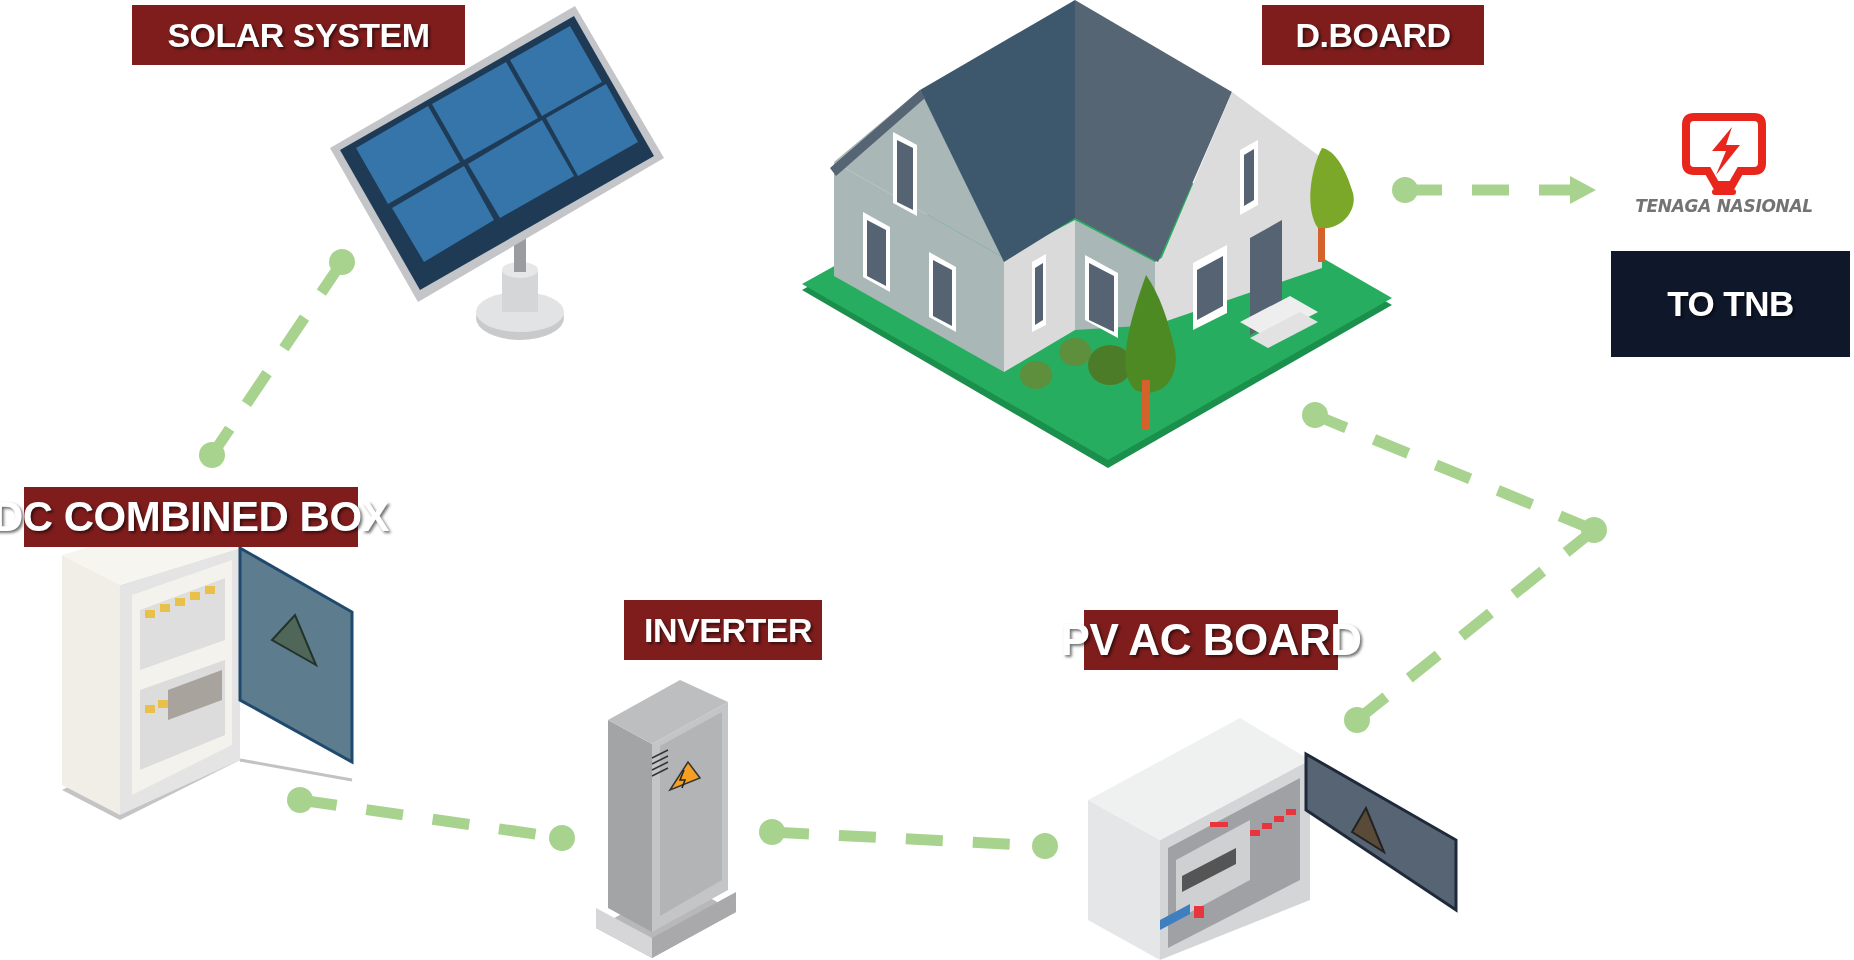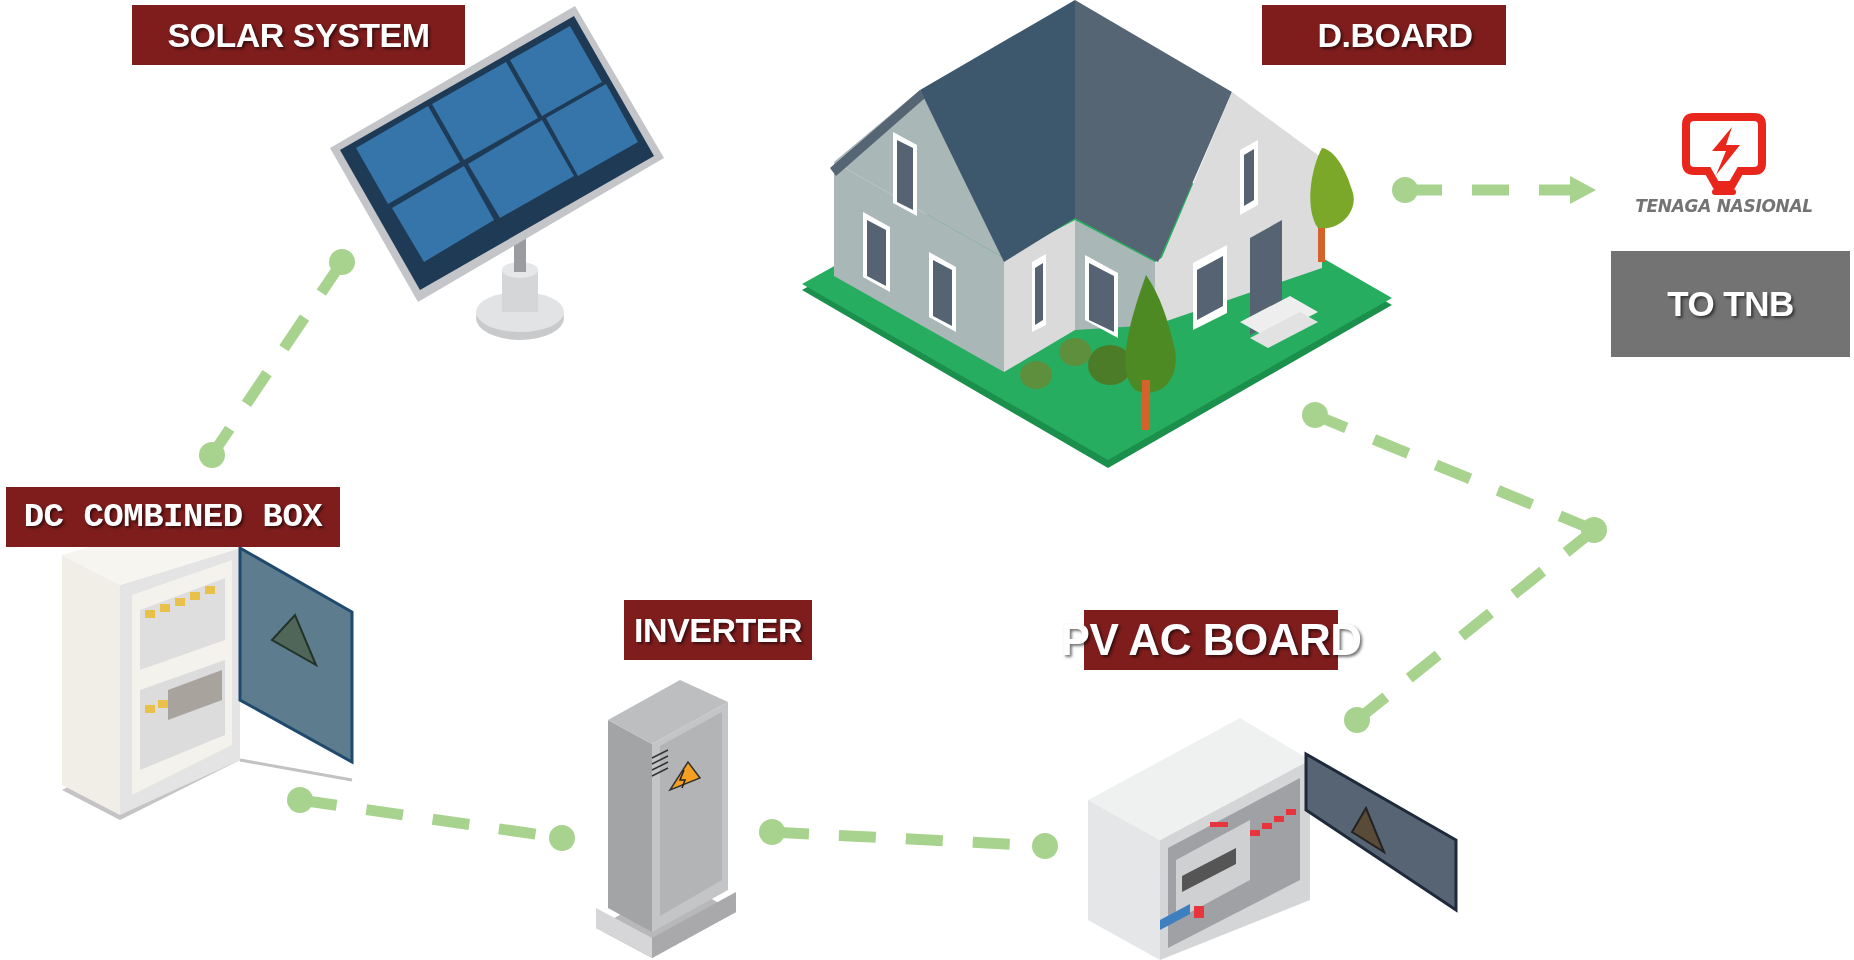--- a/index.html
+++ b/index.html
@@ -5,26 +5,26 @@
   html, body { margin: 0; padding: 0; background: #ffffff; }
   body { width: 1854px; height: 960px; position: relative; overflow: hidden;
          font-family: "Liberation Sans", sans-serif; }
   .label {
     position: absolute; background: #7f1d1d; color: #ffffff;
     font-family: "Liberation Sans", sans-serif; font-weight: bold;
     display: flex; align-items: center; justify-content: center;
     text-shadow: 2px 2px 3px rgba(0,0,0,0.55); letter-spacing: -0.5px;
     white-space: nowrap;
   }
-  .label.red { background: #737373; flex-direction: column; line-height: 1.28; }
+  .label.red { background: #0f172a; flex-direction: column; line-height: 1.28; }
   #lbl-solar { left: 132px; top: 5px; width: 333px; height: 60px; font-size: 34px; }
-  #lbl-dc    { left: 6px;   top: 487px; width: 334px; height: 60px; font-size: 34px; font-family: Liberation Mono, monospace; }
-  #lbl-inv   { left: 624px; top: 600px; width: 188px; height: 60px; font-size: 34px; }
+  #lbl-dc    { left: 24px;   top: 487px; width: 334px; height: 60px; font-size: 42px; }
+  #lbl-inv   { left: 624px; top: 600px; width: 188px; height: 60px; font-size: 34px; padding-left: 10px; }
   #lbl-pv    { left: 1084px; top: 610px; width: 254px; height: 60px; font-size: 44px; }
-  #lbl-db    { left: 1262px; top: 5px; width: 222px; height: 60px; font-size: 34px; padding-left: 22px; }
+  #lbl-db    { left: 1262px; top: 5px; width: 222px; height: 60px; font-size: 34px; }
   #lbl-tnb   { left: 1611px; top: 251px; width: 239px; height: 106px; font-size: 35px; }
   svg.layer { position: absolute; left: 0; top: 0; }
   #tnb-logo { position: absolute; left: 1632px; top: 113px; width: 184px; height: 100px; }
   #tnb-name { position: absolute; left: 1632px; top: 196px; width: 184px; text-align: center;
               font-family: "DejaVu Sans", sans-serif; font-weight: bold; font-style: italic;
               font-size: 17px; color: #737373; letter-spacing: -0.3px; }
 </style>
 </head>
 <body>
 

